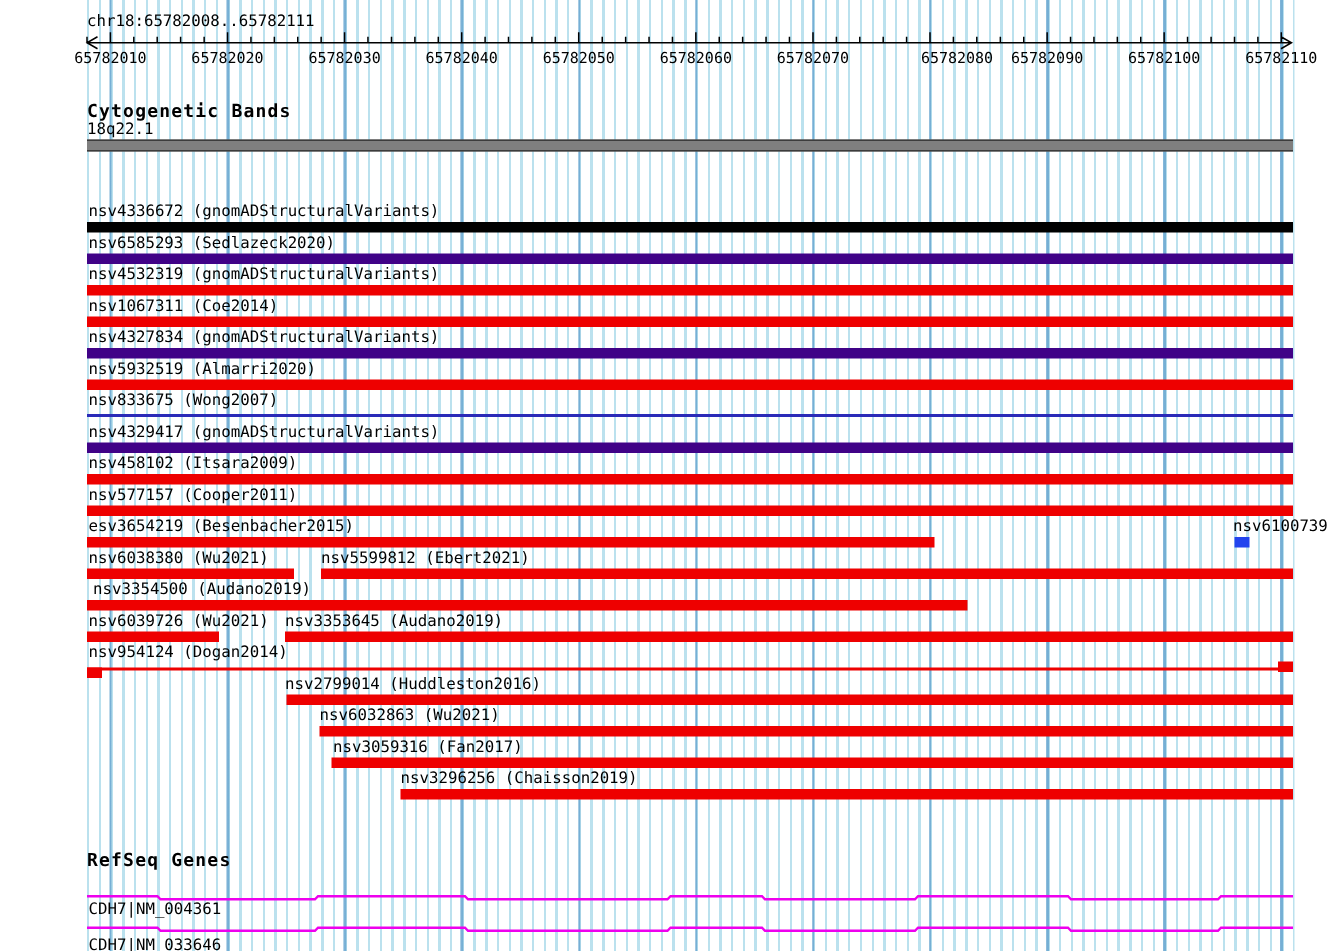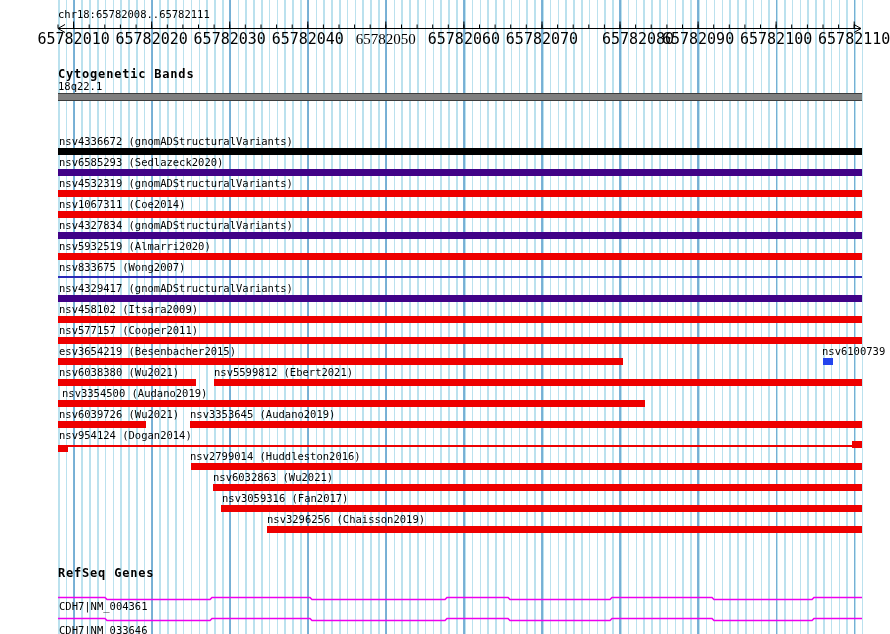--- a/index.html
+++ b/index.html
@@ -18,40 +18,40 @@
     position:absolute; white-space:pre; font-size:10.5px; line-height:11px;
     letter-spacing:0; color:#000;
   }
   .title{
     position:absolute; white-space:pre; font-size:12px; line-height:13px;
     font-weight:bold; letter-spacing:0.8px; color:#000;
   }
   .bar{ position:absolute; }
   .band-bar{ position:absolute; border-top:1px solid #3c3c3c; border-bottom:1px solid #3c3c3c; }
   svg{ position:absolute; left:0; top:0; }
-  .ticklbl{ position:absolute; font-size:15px; line-height:11px; white-space:pre; transform:translateX(-50%); }
+  .ticklbl{ position:absolute; font-size:10px; line-height:11px; white-space:pre; transform:translateX(-50%); }
 </style>
 </head>
 <body>
 
 <div id="screen">
 
   <div class="stripes" style="left:58px; width:805px;"></div>
 
   <div class="lbl" style="left:58px; top:9px;">chr18:65782008..65782111</div>
 
   <svg id="ruler-svg" width="890" height="50">
       <path d="M58,28.5 L861,28.5 M65,24.5 L58,28.5 L65,32.5 M854,24.5 L861,28.5 L854,32.5 M58.0,28.5 L58.0,24.5 M73.6,28.5 L73.6,24.5 M89.2,28.5 L89.2,24.5 M104.8,28.5 L104.8,24.5 M120.4,28.5 L120.4,24.5 M136.1,28.5 L136.1,24.5 M151.7,28.5 L151.7,24.5 M167.3,28.5 L167.3,24.5 M182.9,28.5 L182.9,24.5 M198.5,28.5 L198.5,24.5 M214.1,28.5 L214.1,24.5 M229.7,28.5 L229.7,24.5 M245.3,28.5 L245.3,24.5 M261.0,28.5 L261.0,24.5 M276.6,28.5 L276.6,24.5 M292.2,28.5 L292.2,24.5 M307.8,28.5 L307.8,24.5 M323.4,28.5 L323.4,24.5 M339.0,28.5 L339.0,24.5 M354.6,28.5 L354.6,24.5 M370.2,28.5 L370.2,24.5 M385.8,28.5 L385.8,24.5 M401.5,28.5 L401.5,24.5 M417.1,28.5 L417.1,24.5 M432.7,28.5 L432.7,24.5 M448.3,28.5 L448.3,24.5 M463.9,28.5 L463.9,24.5 M479.5,28.5 L479.5,24.5 M495.1,28.5 L495.1,24.5 M510.7,28.5 L510.7,24.5 M526.3,28.5 L526.3,24.5 M542.0,28.5 L542.0,24.5 M557.6,28.5 L557.6,24.5 M573.2,28.5 L573.2,24.5 M588.8,28.5 L588.8,24.5 M604.4,28.5 L604.4,24.5 M620.0,28.5 L620.0,24.5 M635.6,28.5 L635.6,24.5 M651.2,28.5 L651.2,24.5 M666.9,28.5 L666.9,24.5 M682.5,28.5 L682.5,24.5 M698.1,28.5 L698.1,24.5 M713.7,28.5 L713.7,24.5 M729.3,28.5 L729.3,24.5 M744.9,28.5 L744.9,24.5 M760.5,28.5 L760.5,24.5 M776.1,28.5 L776.1,24.5 M791.7,28.5 L791.7,24.5 M807.4,28.5 L807.4,24.5 M823.0,28.5 L823.0,24.5 M838.6,28.5 L838.6,24.5 M854.2,28.5 L854.2,24.5 M73.6,28.5 L73.6,21.5 M151.7,28.5 L151.7,21.5 M229.7,28.5 L229.7,21.5 M307.8,28.5 L307.8,21.5 M385.8,28.5 L385.8,21.5 M463.9,28.5 L463.9,21.5 M542.0,28.5 L542.0,21.5 M620.0,28.5 L620.0,21.5 M698.1,28.5 L698.1,21.5 M776.1,28.5 L776.1,21.5 M854.2,28.5 L854.2,21.5" stroke="#000" fill="none" stroke-width="1"></path>
     </svg>
   <div id="tick-labels">
       <div class="ticklbl" style="left: 73.6117px; top: 34px;">65782010</div>
       <div class="ticklbl" style="left: 151.67px; top: 34px;">65782020</div>
       <div class="ticklbl" style="left: 229.728px; top: 34px;">65782030</div>
       <div class="ticklbl" style="left: 307.786px; top: 34px;">65782040</div>
-      <div class="ticklbl" style="left: 385.845px; top: 34px; font-family: Liberation Serif, serif;">65782050</div>
+      <div class="ticklbl" style="left: 385.845px; top: 34px;">65782050</div>
       <div class="ticklbl" style="left: 463.903px; top: 34px;">65782060</div>
       <div class="ticklbl" style="left: 541.961px; top: 34px;">65782070</div>
       <div class="ticklbl" style="left: 620.019px; top: 34px; padding-left: 36px;">65782080</div>
       <div class="ticklbl" style="left: 698.078px; top: 34px;">65782090</div>
       <div class="ticklbl" style="left: 776.136px; top: 34px;">65782100</div>
       <div class="ticklbl" style="left: 854.194px; top: 34px;">65782110</div>
     </div>
 
   <div class="title" style="left:58px; top:68px;">Cytogenetic Bands</div>
   <div class="lbl" style="left:58px; top:81px;">18q22.1</div>

